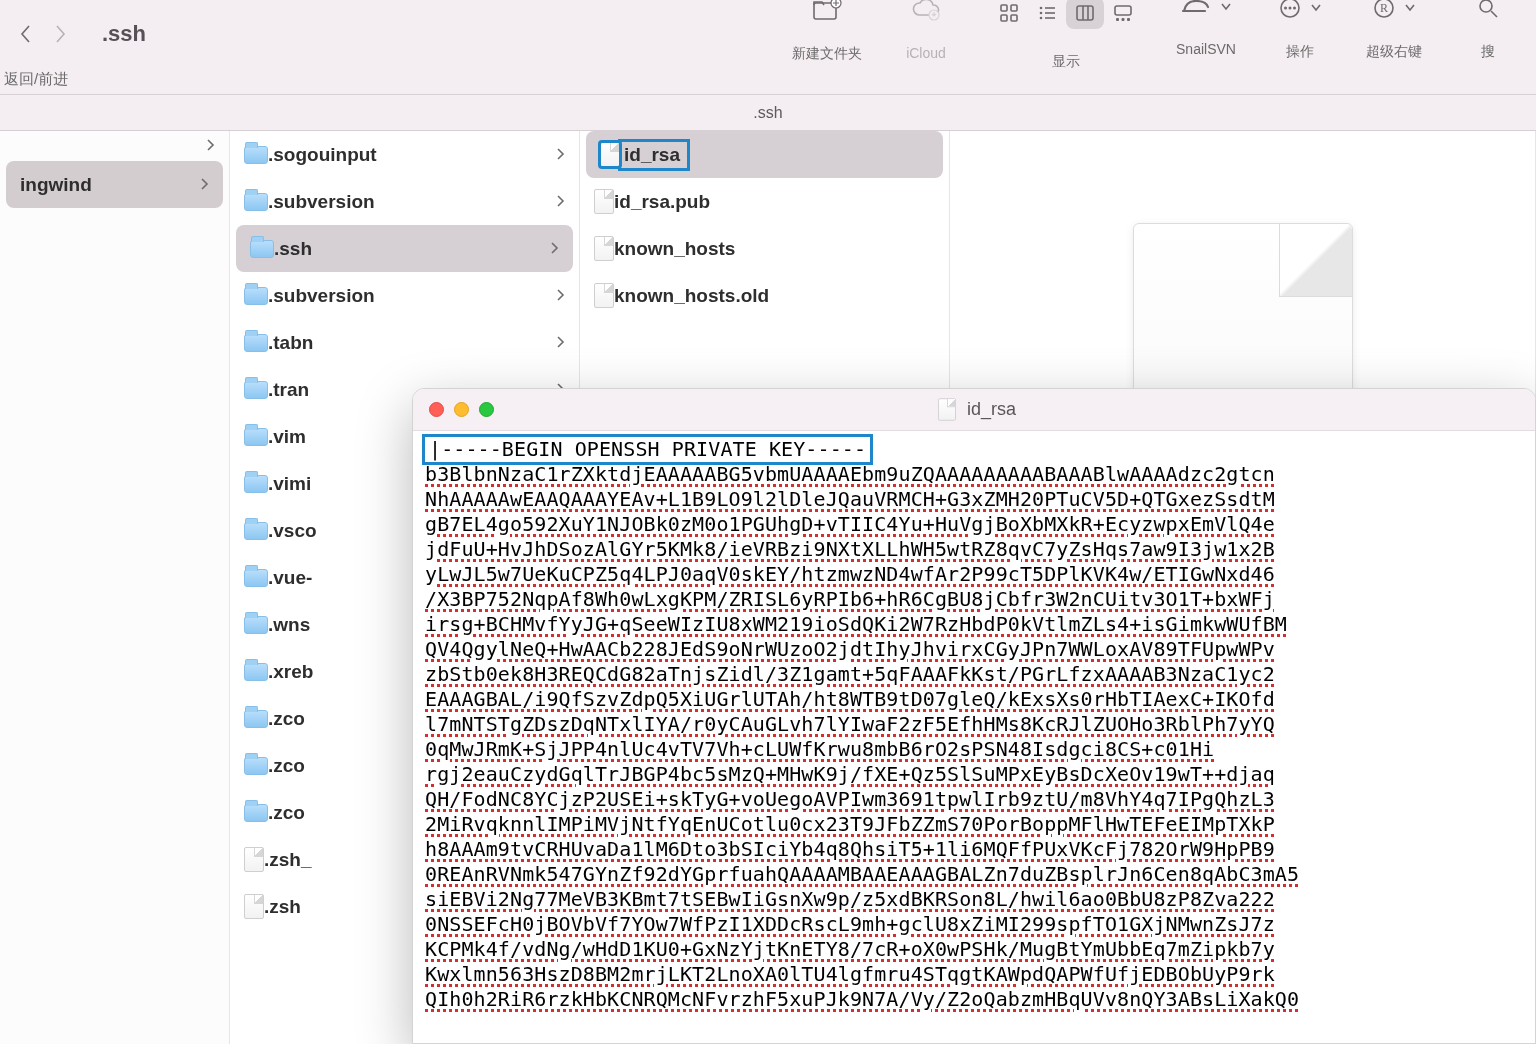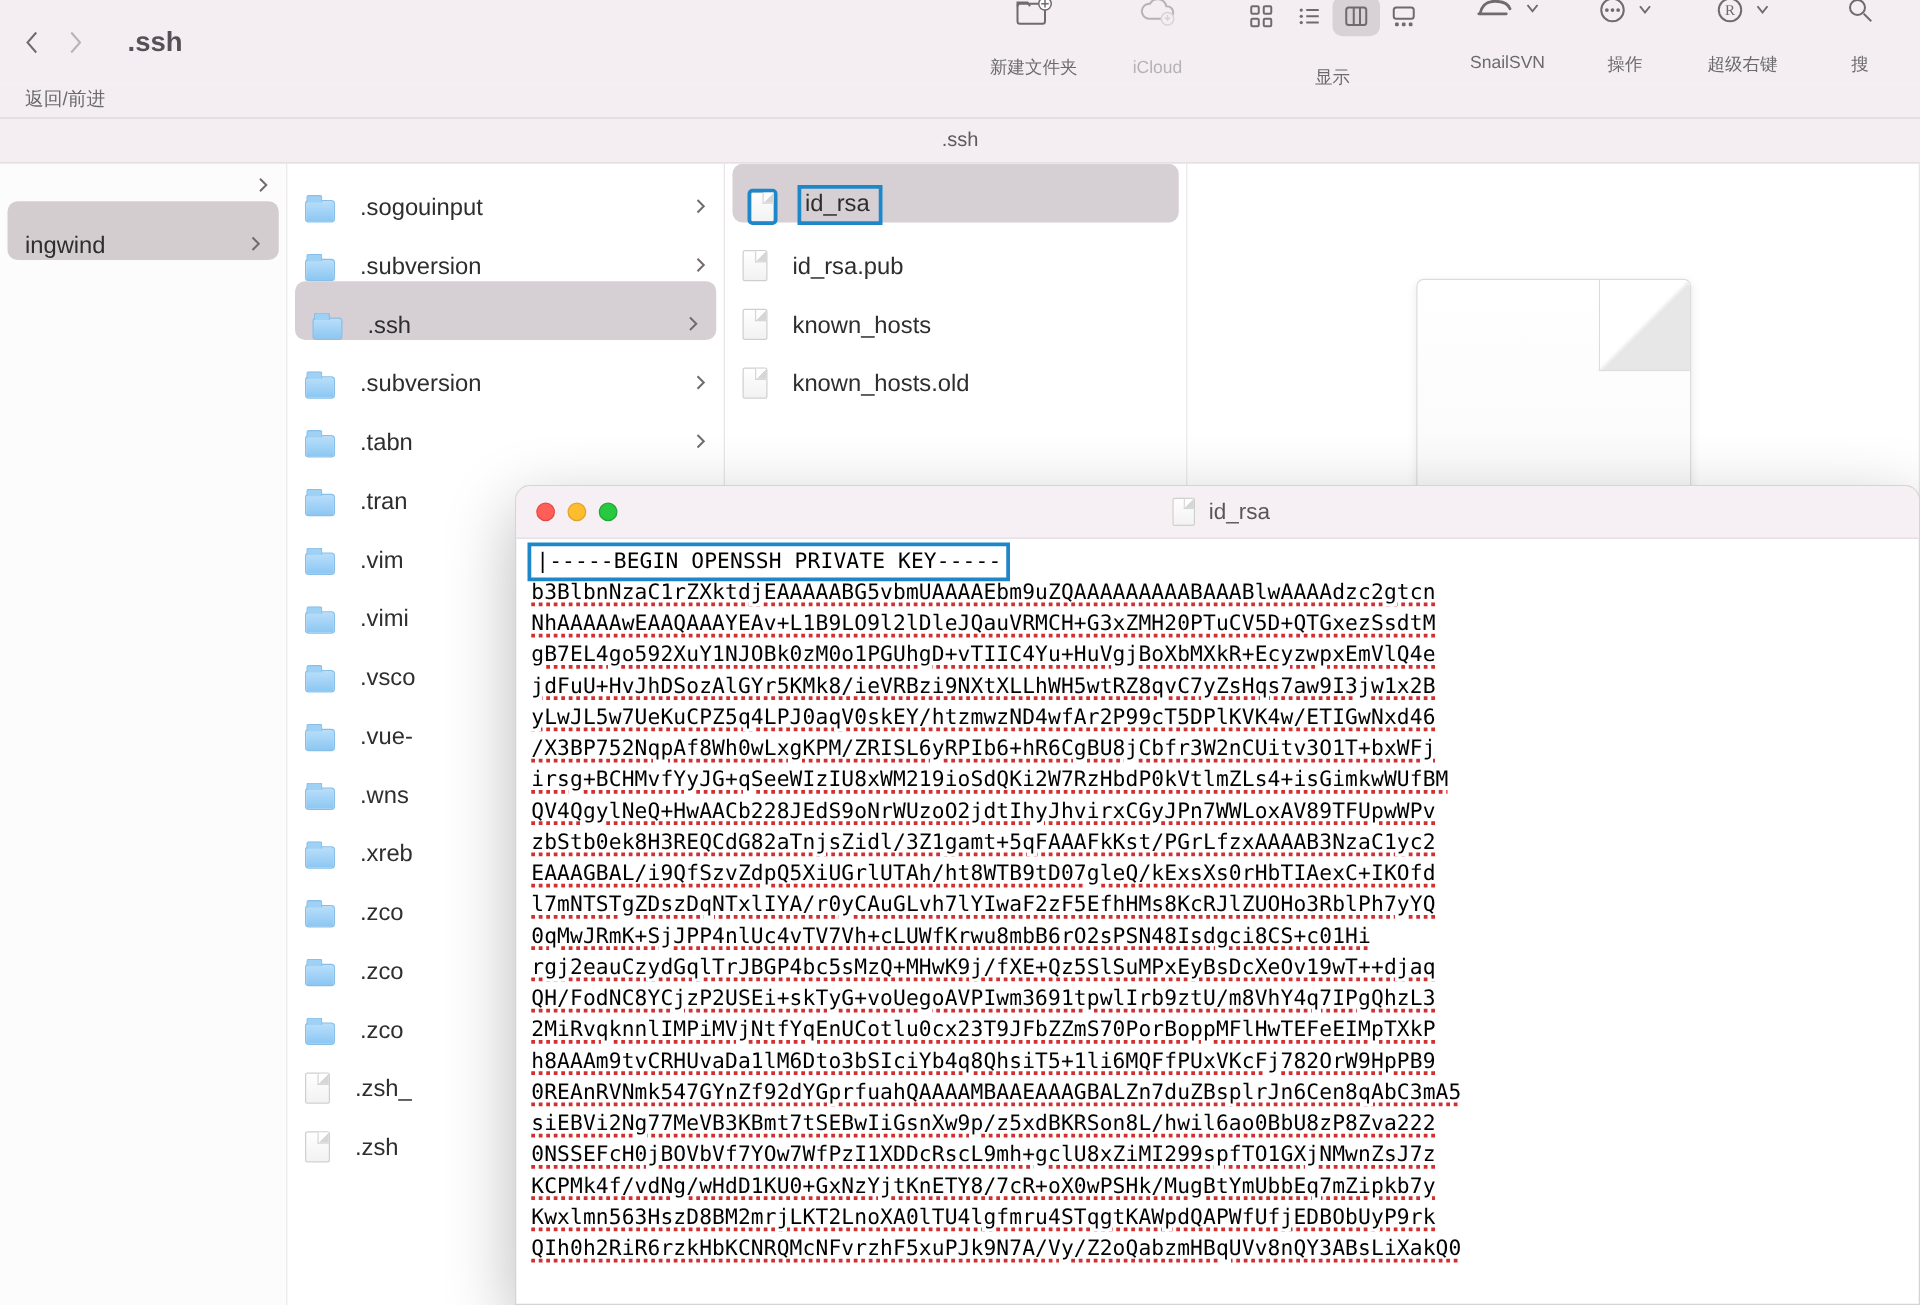--- a/index.html
+++ b/index.html
@@ -94,26 +94,27 @@
     overflow:hidden;
     background:#fff;
   }
   .col0{width:230px;background:#fdfcfd;}
   .col1{width:350px;}
   .col2{width:370px;}
   .col3{flex:1;display:flex;align-items:flex-start;justify-content:center;}
 
   .row{
     height:47px;
-    display:flex;align-items:flex-end;
+    display:flex;align-items:center;
     padding:0 14px;
-    gap:20px;
+    gap:0;
     position:relative;
     font-size:19px;
     color:#2e2e2e;
+    font-weight:bold;
   }
   .row .chev{margin-left:auto;color:#9a9398;}
   .row.sel{background:var(--col-sel);border-radius:8px;margin:0 6px;}
   .row.sel0{background:var(--sidebar-sel);border-radius:8px;margin:0 6px;}
 
   .row.highlight .fileicon,
   .row.highlight .fname{outline:3px solid #1e87c9;outline-offset:-1px;}
   .row.highlight .fname{padding:3px 8px 3px 4px;}
 
   .folder{
@@ -180,21 +181,21 @@
   .traffic span{width:15px;height:15px;border-radius:50%;}
   .tr-r{background:#ff5f57;border:1px solid #e24b42;}
   .tr-y{background:#febc2e;border:1px solid #e0a528;}
   .tr-g{background:#28c840;border:1px solid #1fa833;}
   .te-title{flex:1;text-align:center;display:flex;align-items:center;justify-content:center;gap:10px;font-size:18px;color:#5b555a;font-weight:500;}
   .te-title .fileicon{transform:scale(.9);}
 
   .te-body{
     padding:6px 10px 10px 12px;
     font-family:Menlo,Consolas,monospace;
-    font-size:17px;
+    font-size:20px;
     line-height:25px;
     white-space:pre;
     color:#000;
     letter-spacing:0.1px;
   }
   .te-body .hl{
     display:inline-block;
     outline:3px solid #1e87c9;
     outline-offset:0;
     padding:0 4px;
@@ -332,21 +333,21 @@
         <svg width="22" height="22" viewBox="0 0 22 22">
             <circle class="ico" cx="9" cy="9" r="6"></circle>
             <line class="ico" x1="14" y1="14" x2="20" y2="20"></line>
           </svg>
         <span class="lbl">搜</span>
       </div>
     </div>
   </div>
 
   <div class="caption-row">
-    <span style="position:absolute;left:20px;top:70px;font-size:15px;color:#6b6b6b;">返回/前进</span>
+    <span style="position:absolute;left:4px;top:70px;font-size:15px;color:#6b6b6b;">返回/前进</span>
   </div>
 
   <div class="pathbar">
     <span>.ssh</span>
   </div>
 
   <div class="cols">
 
     <div class="col col0">
       <div class="row" style="height:30px">

